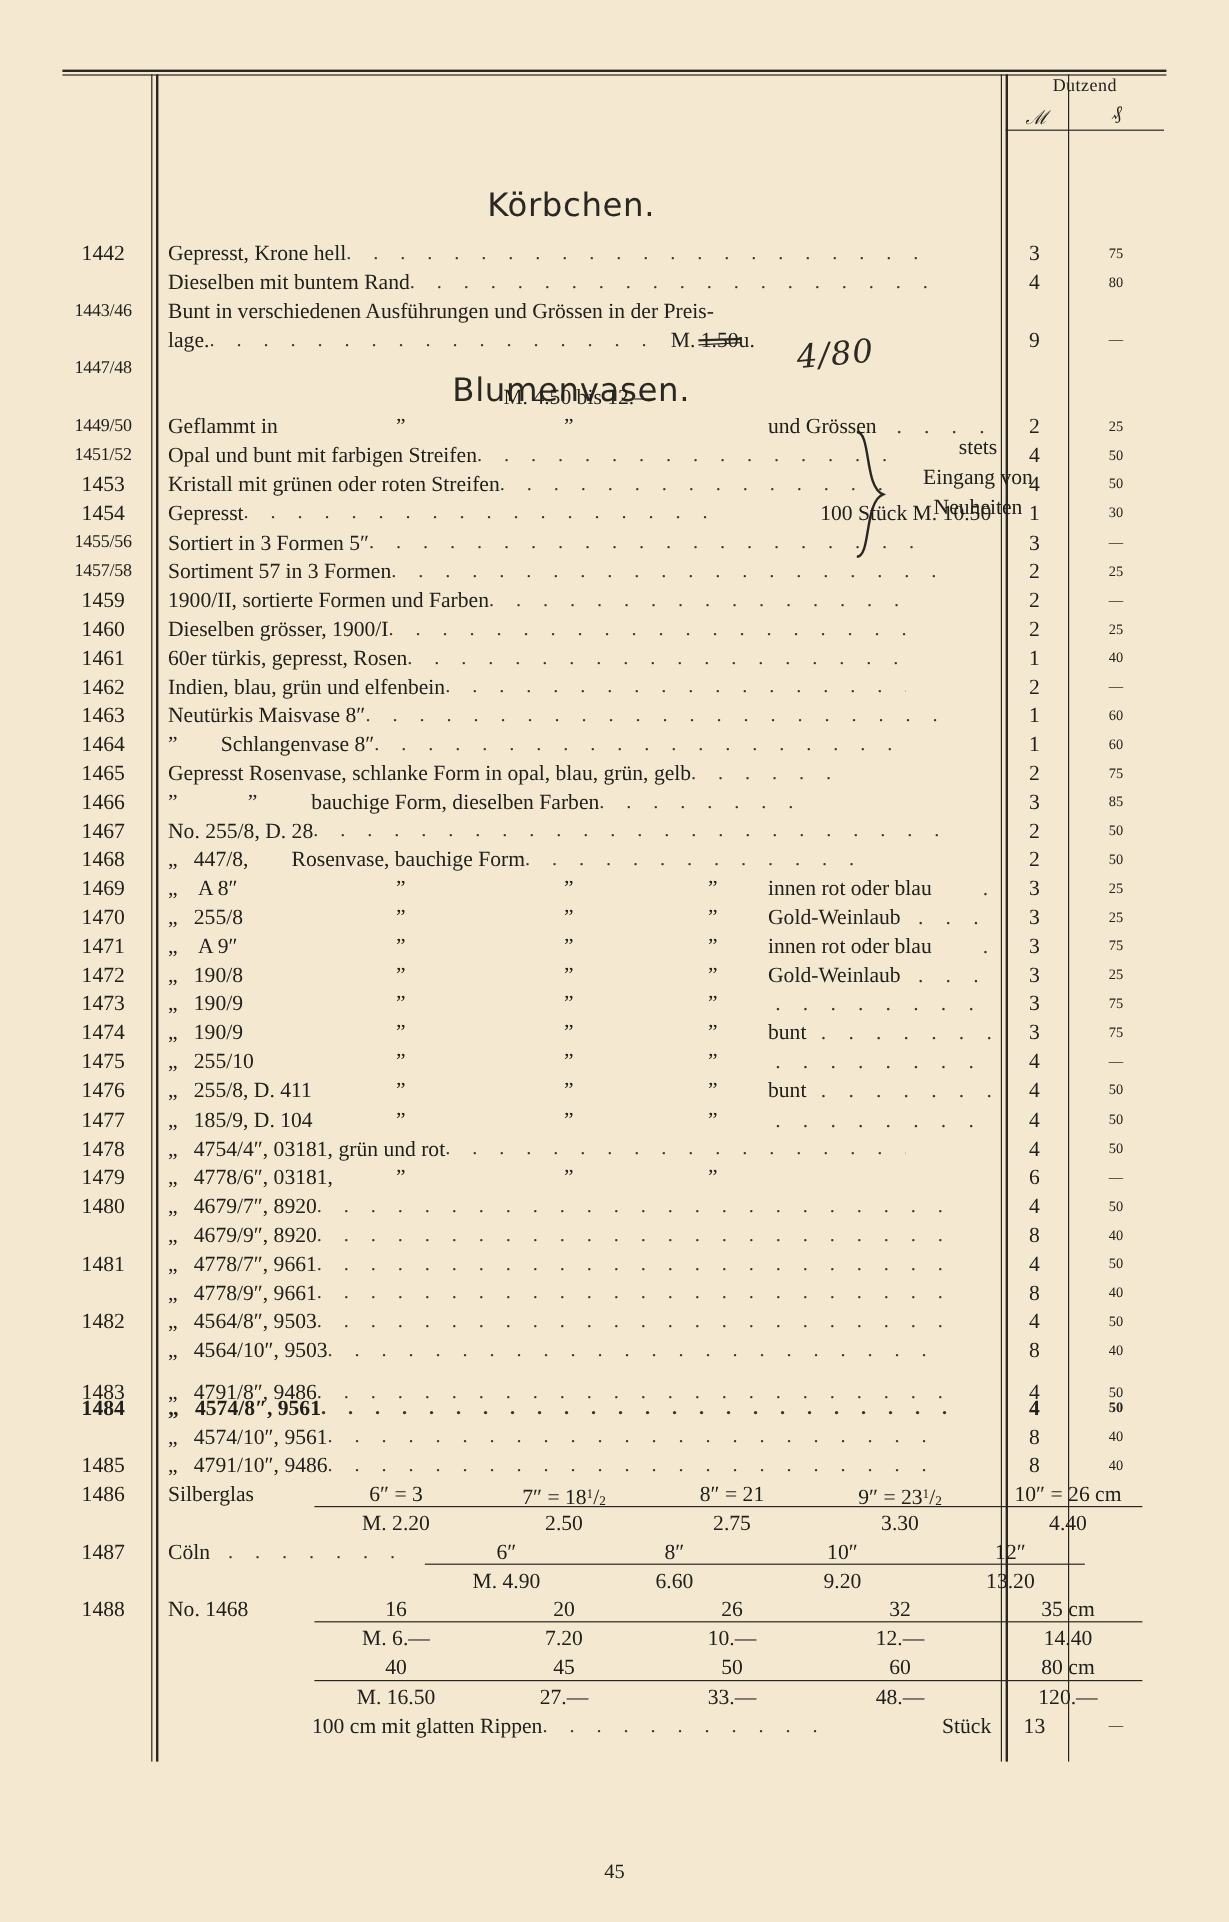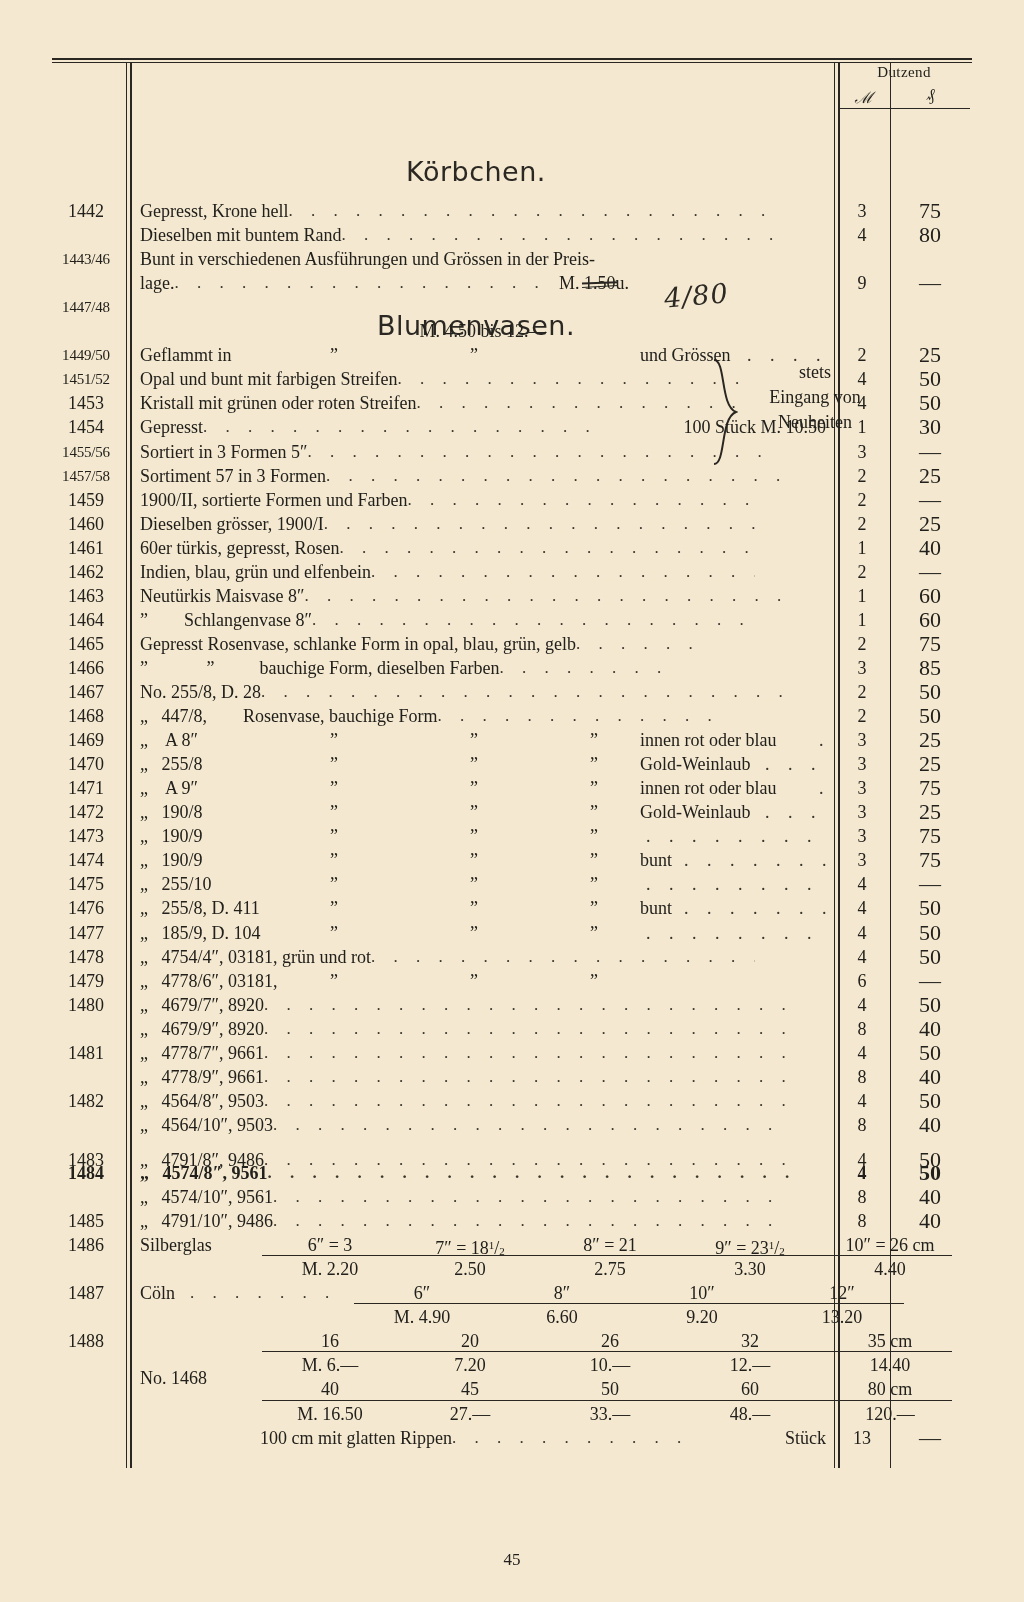--- a/index.html
+++ b/index.html
@@ -52,21 +52,21 @@
   .artno{
     position:absolute;left:0;width:68px;text-align:center;
     font-size:18px;line-height:24px;
   }
   .artno.small{font-size:15px;letter-spacing:-.2px;}
   .desc{
     position:absolute;left:88px;width:686px;height:24px;
     font-size:18px;line-height:24px;white-space:nowrap;
   }
   .mk{position:absolute;left:786px;width:48px;text-align:center;font-size:18px;line-height:24px;}
-  .pf{position:absolute;left:842px;width:72px;text-align:center;font-size:22px;line-height:24px;}
+  .pf{position:absolute;left:842px;width:72px;text-align:center;font-size:12px;line-height:24px;}
 
   
   .lead{
     display:inline-block;
     overflow:hidden;
     white-space:nowrap;
     vertical-align:bottom;
     letter-spacing:7px;
     color:#3a352c;
     font-size:17px;
@@ -444,21 +444,21 @@
       </div>
       <div class="subrule" style="top: 1245.3px; left: 302px; width: 550px;"></div>
       <div class="sizerow" style="top: 1247.3px; left: 0px; width: 920px;">
         <div class="sizecell" style="left: 300px; width: 140px;">M. 4.90</div>
         <div class="sizecell" style="left: 440px; width: 140px;">6.60</div>
         <div class="sizecell" style="left: 580px; width: 140px;">9.20</div>
         <div class="sizecell" style="left: 720px; width: 140px;">13.20</div>
       </div>
       <div class="sizerow" style="top: 1271.35px; left: 0px; width: 920px;">
         <div class="artno">1488</div>
-        <div class="sizecell" style="left: 88px; text-align: left; margin-top: 37px;">No. 1468</div>
+        <div class="sizecell" style="left: 88px; text-align: left;">No. 1468</div>
         <div class="sizecell" style="left: 208px; width: 140px;">16</div>
         <div class="sizecell" style="left: 348px; width: 140px;">20</div>
         <div class="sizecell" style="left: 488px; width: 140px;">26</div>
         <div class="sizecell" style="left: 628px; width: 140px;">32</div>
         <div class="sizecell" style="left: 768px; width: 140px;">35 cm</div>
       </div>
       <div class="subrule" style="top: 1293.4px; left: 210px; width: 690px;"></div>
       <div class="sizerow" style="top: 1295.4px; left: 0px; width: 920px;">
         <div class="sizecell" style="left: 208px; width: 140px;">M. 6.—</div>
         <div class="sizecell" style="left: 348px; width: 140px;">7.20</div>

